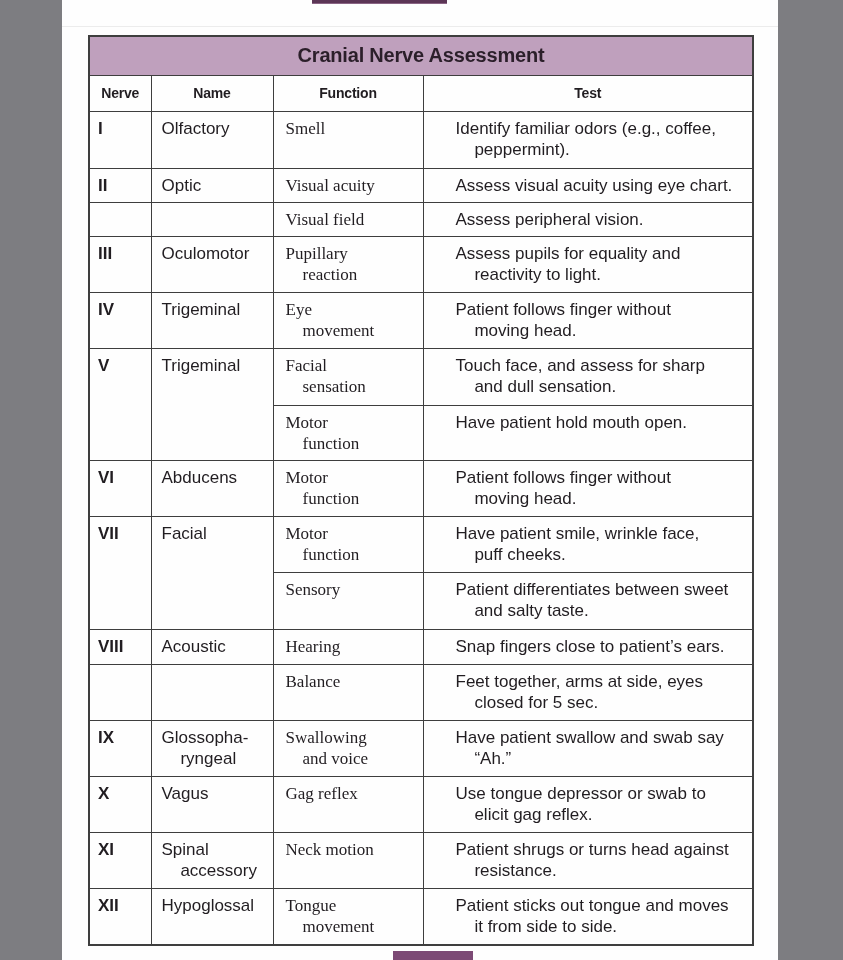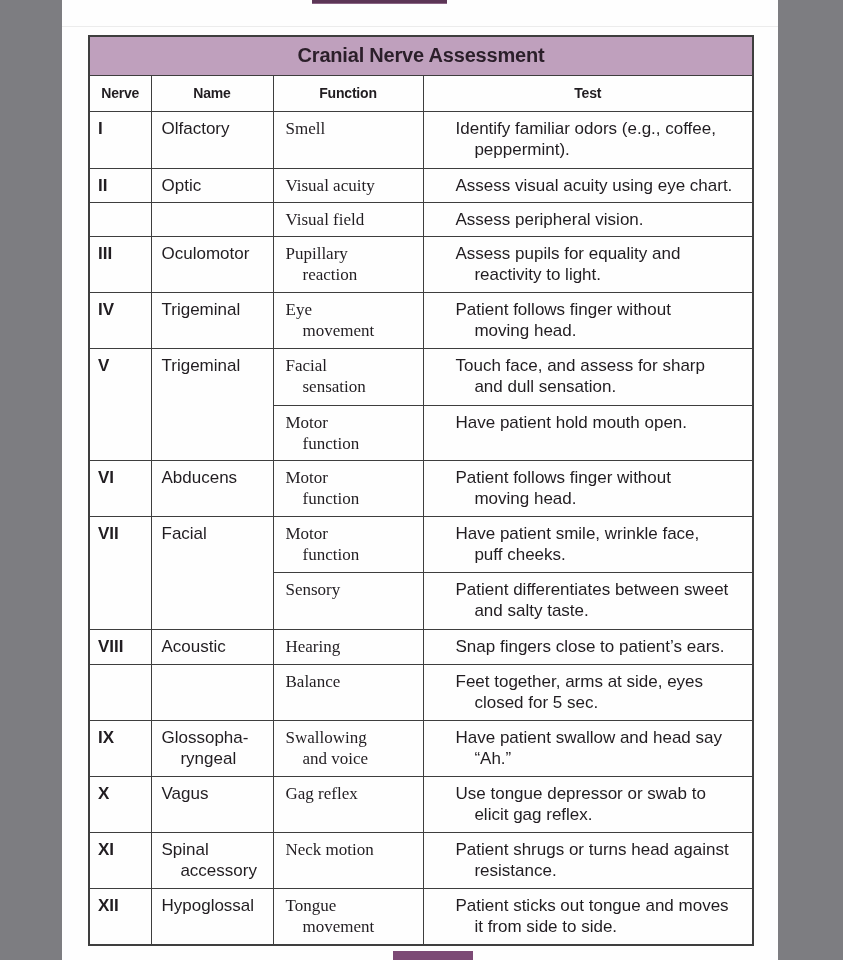--- a/index.html
+++ b/index.html
@@ -170,21 +170,21 @@
       <td class="body-cell test">Feet together, arms at side, eyes
     closed for 5 sec.</td>
     </tr>
 
     <tr style="height:56px">
       <td class="body-cell nerve">IX</td>
       <td class="body-cell name">Glossopha-
     ryngeal</td>
       <td class="body-cell function">Swallowing
     and voice</td>
-      <td class="body-cell test">Have patient swallow and head say
+      <td class="body-cell test">Have patient swallow and swab say
     “Ah.”</td>
     </tr>
 
     <tr style="height:56px">
       <td class="body-cell nerve">X</td>
       <td class="body-cell name">Vagus</td>
       <td class="body-cell function">Gag reflex</td>
       <td class="body-cell test">Use tongue depressor or swab to
     elicit gag reflex.</td>
     </tr>

